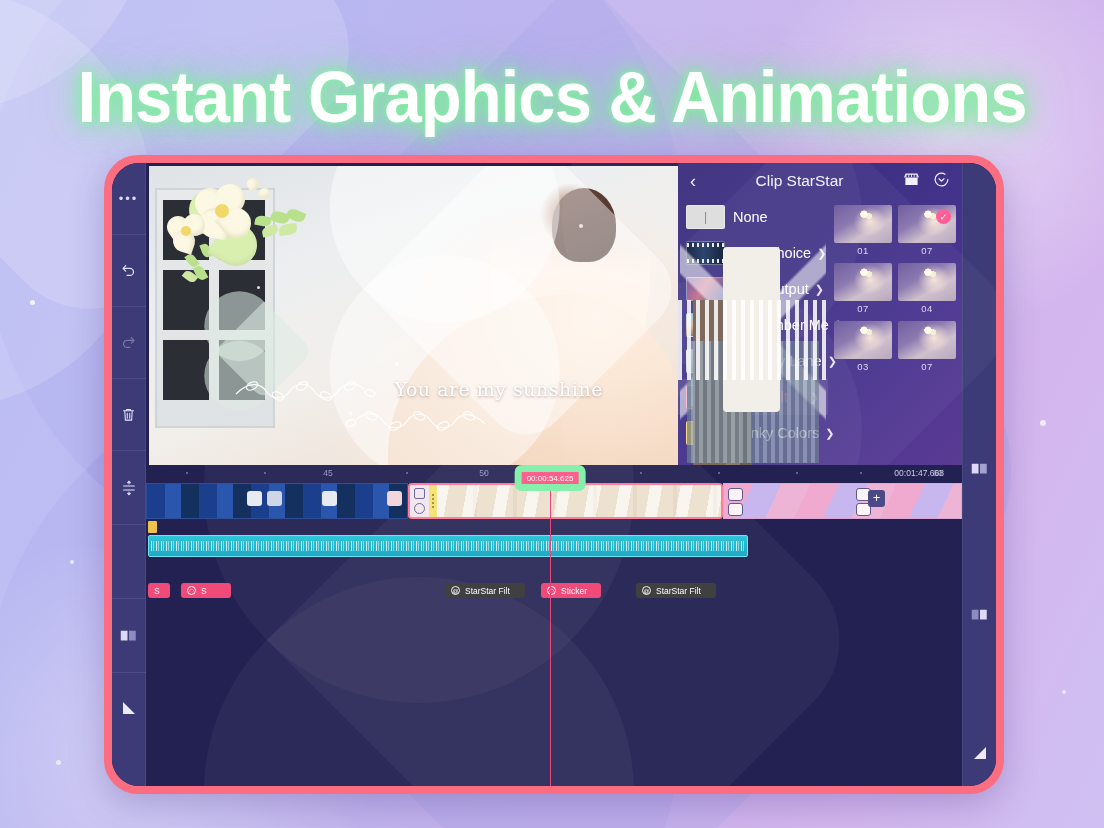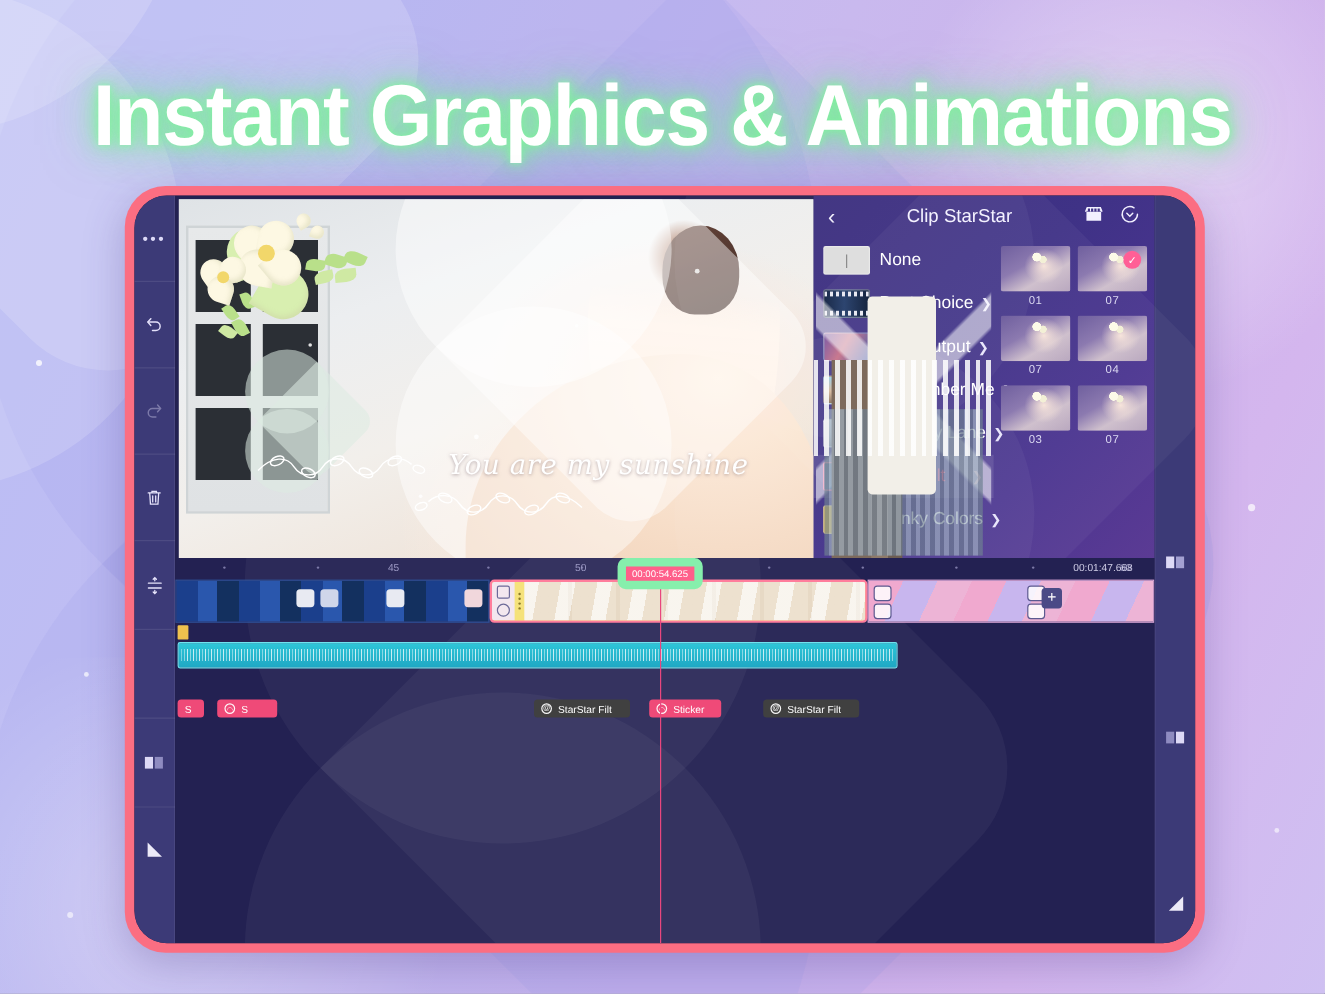--- a/index.html
+++ b/index.html
@@ -115,21 +115,21 @@
   .heart-overlay2:before { left:-35px; top:0; } .heart-overlay2:after { left:0; top:-35px; }
 
   .flower-sticker { position:absolute; left:10px; top:6px; width:180px; height:150px; }
   .petal { position:absolute; border-radius:50% 50% 50% 0; background:#fdf8e3;
            box-shadow: inset -2px -2px 4px rgba(200,200,160,.4); }
   .leaf { position:absolute; background:#b9e08a; border-radius:50% 0 50% 0; }
   .flower-core { position:absolute; border-radius:50%; background:#f2d76a; }
 
   .caption-wrap { position:absolute; left:0; right:0; bottom:28px; text-align:center; }
   .caption {
-    font-family:"DejaVu Serif", serif; font-style:italic; font-size:23px; color:#ffffff;
+    font-family:"DejaVu Serif", serif; font-size:19px; color:#ffffff;
     text-shadow:0 1px 3px rgba(120,100,110,.55); letter-spacing:.5px;
   }
   .vine { display:inline-block; vertical-align:middle; margin:0 8px; }
 
   
   .panel { flex:1 1 auto; min-width:0; position:relative;
     background: linear-gradient(135deg,#3b2e7e 0%, #3f3286 40%, #4a3490 70%, #5b3b94 100%); }
   .panel-bgheart { position:absolute; left:-10px; top:10px; width:300px; height:300px;
      background:rgba(255,255,255,.045); transform:rotate(-45deg); border-radius:0 0 20% 20%; }
   .panel-bgheart:before, .panel-bgheart:after { content:""; position:absolute; width:300px; height:300px;

